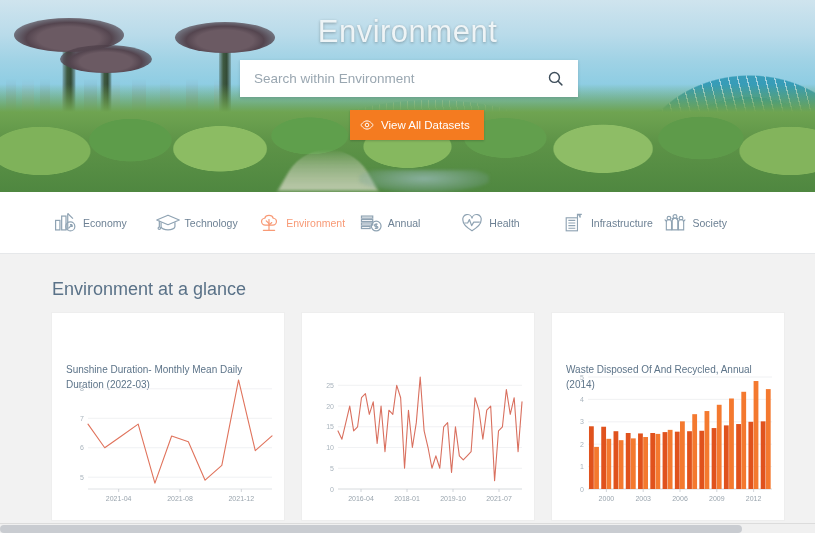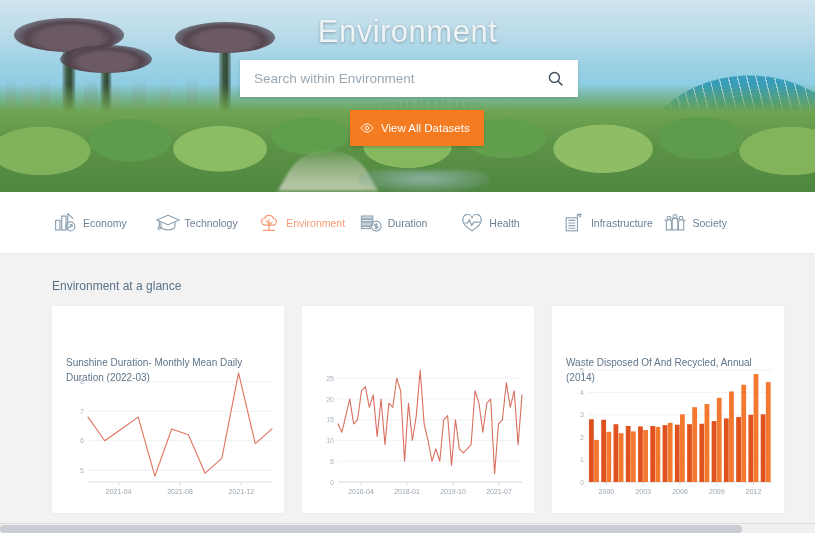--- a/index.html
+++ b/index.html
@@ -137,21 +137,21 @@
   .search-input {
     flex:1; border:0; outline:0;
     font-family:"Liberation Sans", sans-serif;
     font-size:13.5px; color:#6d28d9; background:transparent;
   }
   .search-input::placeholder { color:#9aa7b1; }
   .search-icon { width:17px; height:17px; flex:0 0 auto; color:#3d4d5a; }
 
   .view-all {
     position:absolute; left:350px; top:110px;
-    height:36px; padding:0 14px 0 10px;
+    height:30px; padding:0 14px 0 10px;
     background:#f47b20; color:#fff; border:0;
     display:flex; align-items:center; gap:7px;
     font-family:"Liberation Sans", sans-serif;
     font-size:11.5px; cursor:pointer;
     box-shadow:0 1px 2px rgba(0,0,0,.18);
   }
   .eye-icon { width:14px; height:14px; }
 
   
   .catnav {
@@ -169,21 +169,21 @@
   }
   .cat svg { width:28px; height:26px; display:block; }
   .cat .lbl { font-size:10.5px; color:#6d8194; white-space:nowrap; }
   .cat.active svg { color:#f89a76; }
   .cat.active .lbl { color:#f89a76; }
   .cat:not(.active) svg { color:#8fa3b3; }
 
   
   .main { position:relative; width:815px; padding:20px 0 0 0; background:#f2f2f2; }
   .glance-title {
-    font-size:12px; color:#5a7288; font-weight:400;
+    font-size:18px; color:#5a7288; font-weight:400;
     margin:5px 0 13px 52px;
   }
   .cards {
     display:flex; gap:18px; padding:0 52px;
   }
   .card {
     flex:0 0 232px; height:207px;
     background:#fff;
     padding:16px 14px 8px 14px;
     position:relative;
@@ -300,21 +300,21 @@
 
     <a class="cat" href="#">
       <svg viewBox="0 0 32 30" fill="none" stroke="currentColor" stroke-width="1.4">
         <rect x="5" y="7" width="13" height="2.4"></rect>
         <rect x="5" y="11" width="13" height="2.4"></rect>
         <rect x="5" y="15" width="13" height="2.4"></rect>
         <rect x="5" y="19" width="10" height="2.4"></rect>
         <circle cx="22" cy="18.5" r="5.6"></circle>
         <path d="M22 15.4v6.2M23.6 16.4h-2.3a1.2 1.2 0 000 2.4h1.4a1.2 1.2 0 010 2.4h-2.3"></path>
       </svg>
-      <span class="lbl">Duration</span>
+      <span class="lbl">Annual</span>
     </a>
 
     <a class="cat" href="#">
       <svg viewBox="0 0 32 30" fill="none" stroke="currentColor" stroke-width="1.4" stroke-linejoin="round">
         <path d="M16 24S5.5 17.6 5.5 11.9A5.4 5.4 0 0116 9.3a5.4 5.4 0 0110.5 2.6C26.5 17.6 16 24 16 24z"></path>
         <path d="M7 15h4l2-4 2.6 7L18 14h7"></path>
       </svg>
       <span class="lbl">Health</span>
     </a>
 

